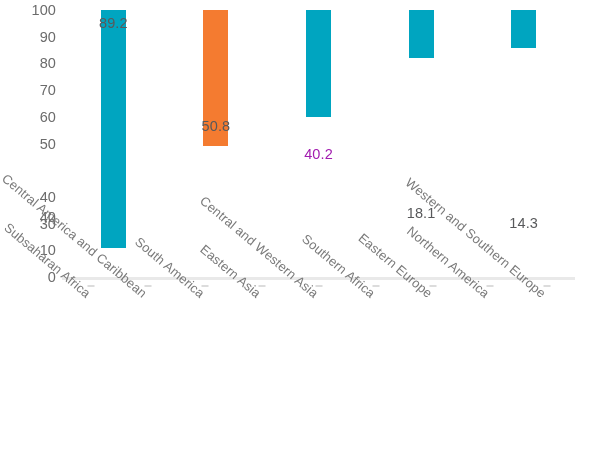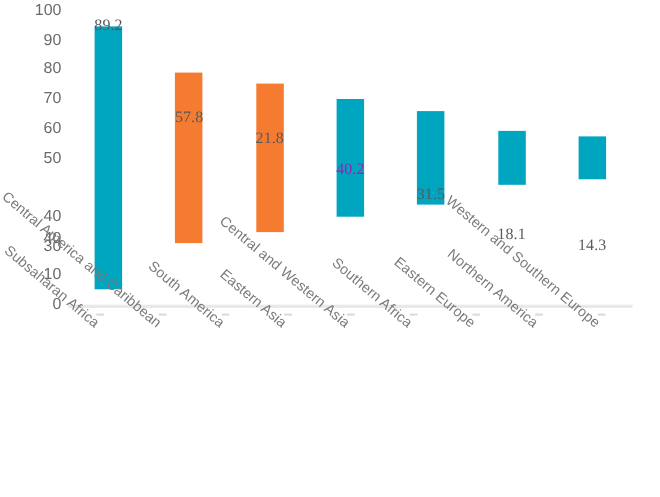--- a/index.html
+++ b/index.html
@@ -68,23 +68,22 @@
     bottom: 3px;
     display: flex;
     align-items: flex-end;
   }
   .bar-slot {
     flex: 1 1 0;
     height: 100%;
     position: relative;
     display: flex;
     flex-direction: column;
-    justify-content: center;
+    justify-content: flex-start;
     align-items: center;
-    font-family: Liberation Serif, serif;
   }
   .bar-value {
     position: absolute;
     left: 50%;
     transform: translateX(-50%);
     font-size: 14.5px;
     color: #58595b;
     line-height: 1;
     white-space: nowrap;
     letter-spacing: 0.1px;
@@ -164,34 +163,26 @@
       <div class="y-tick-label" style="top: 267px; color: rgb(107, 107, 107);">0</div>
     </div>
 
   <div class="plot-area">
     <div class="bars-layer" id="bars-layer">
         <div class="bar-slot">
           <div class="bar-value" style="bottom: 246.164px; color: rgb(88, 89, 91);">89.2</div>
           <div class="bar-rect" style="height: 238.164px; background: rgb(0, 165, 192);"></div>
         </div>
         <div class="bar-slot">
-          <div class="bar-value" style="bottom: 162.326px; color: rgb(88, 89, 91);">57.8</div>
-          <div class="bar-rect" style="height: 154.326px; background: rgb(244, 123, 48);"></div>
-        </div>
-        <div class="bar-slot">
-          <div class="bar-value" style="bottom: 143.636px; color: rgb(88, 89, 91);">21.8</div>
+          <div class="bar-value" style="bottom: 143.636px; color: rgb(88, 89, 91);">50.8</div>
           <div class="bar-rect" style="height: 135.636px; background: rgb(244, 123, 48);"></div>
         </div>
         <div class="bar-slot">
           <div class="bar-value" style="bottom: 115.334px; color: #a21caf;">40.2</div>
           <div class="bar-rect" style="height: 107.334px; background: rgb(0, 165, 192);"></div>
-        </div>
-        <div class="bar-slot">
-          <div class="bar-value" style="bottom: 92.105px; color: rgb(88, 89, 91);">31.5</div>
-          <div class="bar-rect" style="height: 84.105px; background: rgb(0, 165, 192);"></div>
         </div>
         <div class="bar-slot">
           <div class="bar-value" style="bottom: 56.327px; color: rgb(88, 89, 91);">18.1</div>
           <div class="bar-rect" style="height: 48.327px; background: rgb(0, 165, 192);"></div>
         </div>
         <div class="bar-slot">
           <div class="bar-value" style="bottom: 46.181px; color: rgb(88, 89, 91);">14.3</div>
           <div class="bar-rect" style="height: 38.181px; background: rgb(0, 165, 192);"></div>
         </div>
       </div>

